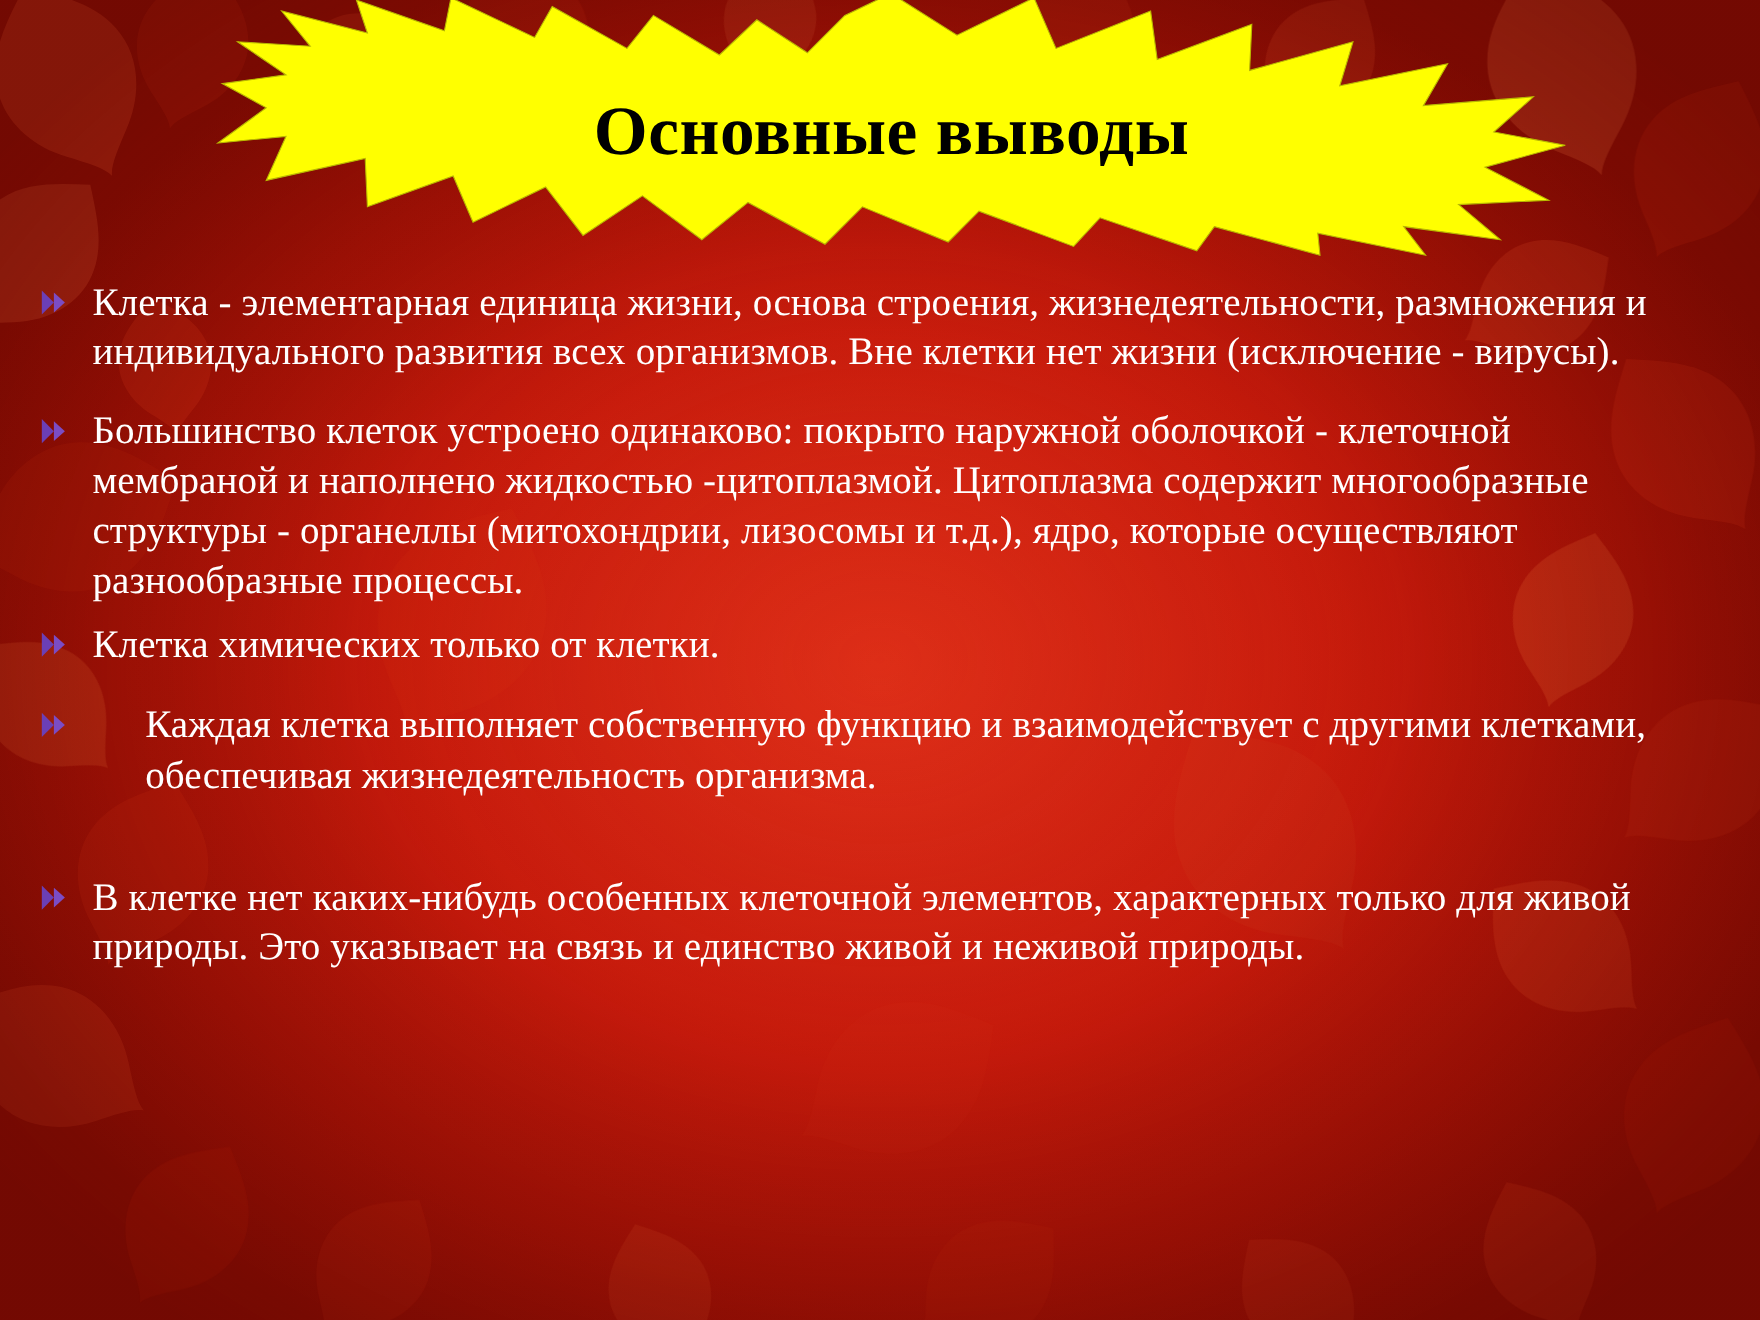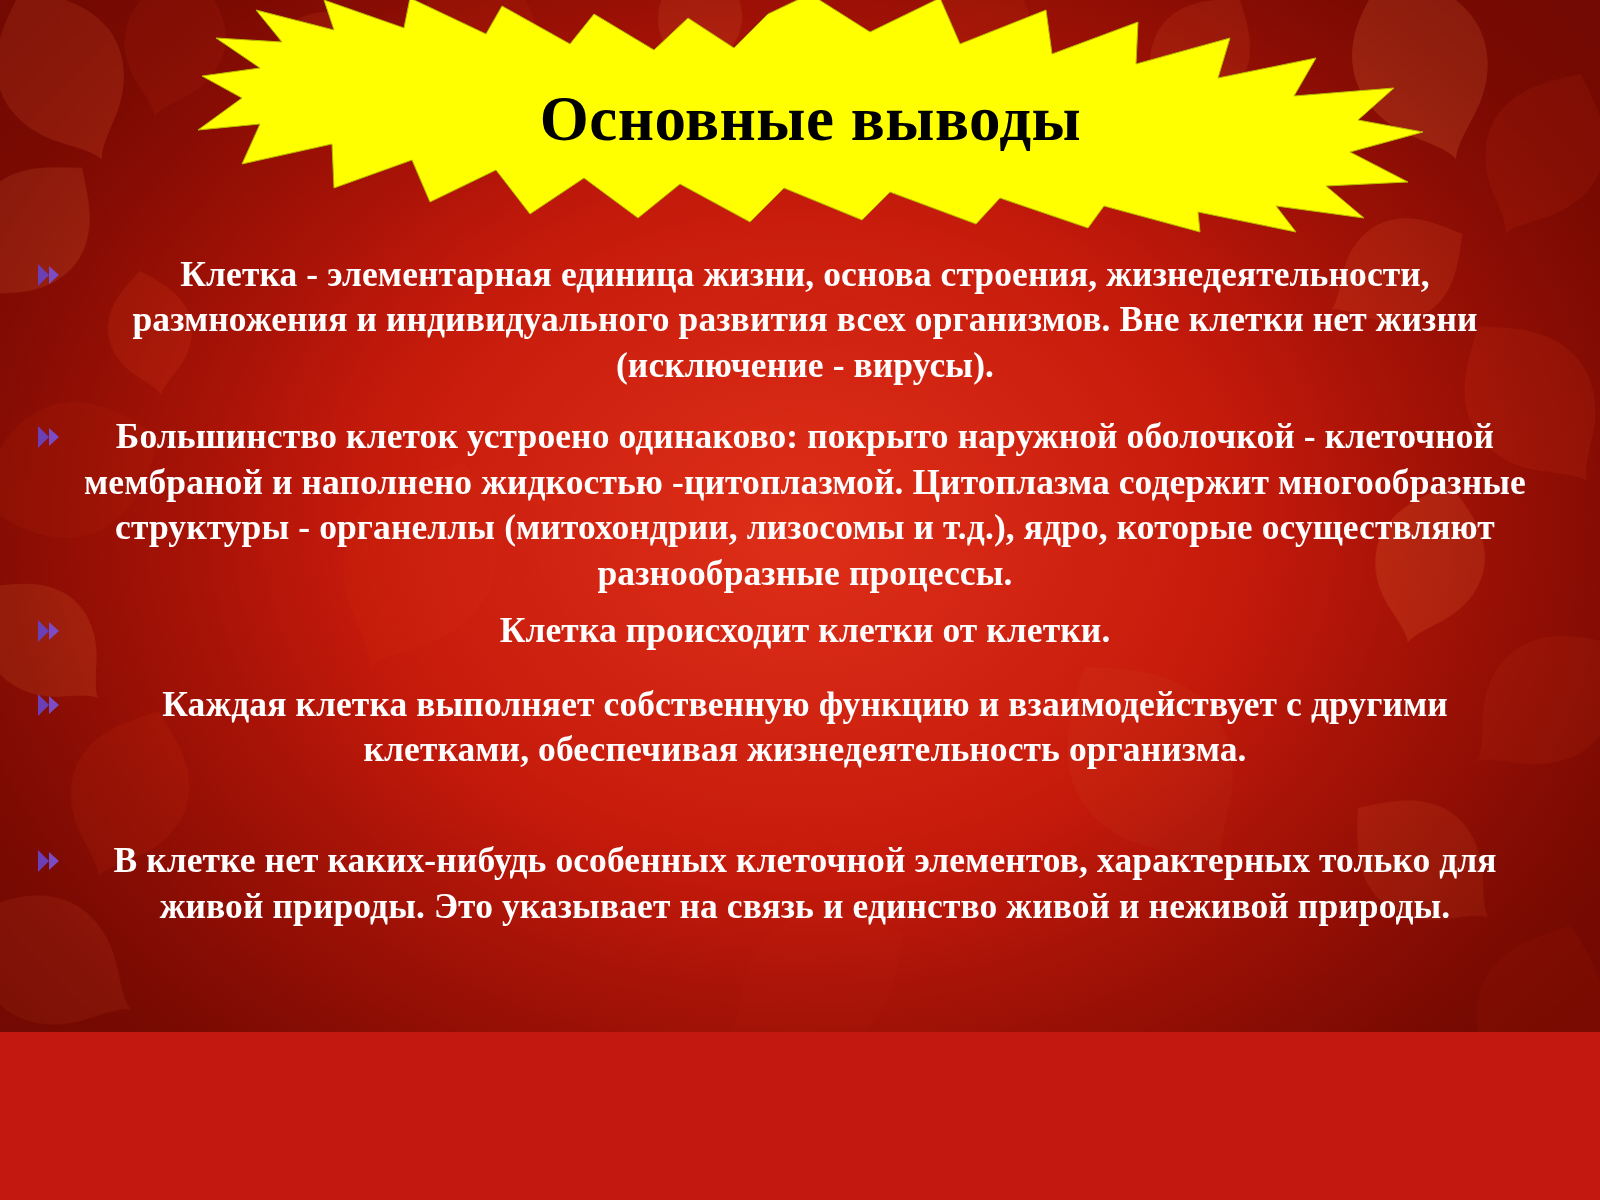--- a/index.html
+++ b/index.html
@@ -14,21 +14,21 @@
     font-family: "Liberation Serif", serif;
     background: #c2180f;
     position: relative;
   }
 
   
   .slide {
     position: absolute;
     inset: 0;
     width: 1600px;
-    height: 1032px;
+    height: 1200px;
     overflow: hidden;
     background:
       radial-gradient(ellipse 900px 700px at 50% 52%, #d8291a 0%, #c71b0d 45%, #a81206 78%, #8c0c03 100%);
   }
   .bg-leaves {
     position: absolute;
     inset: 0;
     pointer-events: none;
   }
   .bg-leaves svg { display: block; width: 1600px; height: 1200px; }
@@ -92,31 +92,31 @@
     padding-left: 10px;
     color: #7b4cc4;
     font-size: 30px;
     line-height: 1;
   }
   .bullet .marker svg { display: block; }
   .bullet .txt {
     flex: 1 1 auto;
     color: #ffffff;
     font-family: "Liberation Serif", serif;
-    font-weight: bold;
+    font-weight: normal;
     font-size: 35.5px;
     line-height: 1.28;
-    text-align: center;
+    text-align: left;
     letter-spacing: 0.1px;
   }
 
   .sp-1 { margin-bottom: 26px; }
   .sp-2 { margin-bottom: 12px; }
   .sp-3 { margin-bottom: 28px; }
-  .sp-4 { margin-bottom: 66px; }
+  .sp-4 { margin-bottom: 66px; gap: 48px; }
   .sp-5 { margin-bottom: 0; }
 </style>
 </head>
 <body>
 
 <div class="slide">
 
   <div class="bg-leaves">
     <svg viewBox="0 0 1600 1200" xmlns="http://www.w3.org/2000/svg" aria-hidden="true">
       <defs>
@@ -255,21 +255,21 @@
       <div class="txt">Большинство клеток устроено одинаково: покрыто наружной оболочкой - клеточной мембраной и наполнено жидкостью -цитоплазмой. Цитоплазма содержит многообразные структуры - органеллы (митохондрии, лизосомы и т.д.), ядро, которые осуществляют разнообразные процессы.</div>
     </div>
 
     <div class="bullet sp-3">
       <div class="marker">
         <svg width="30" height="26" viewBox="0 0 30 26" xmlns="http://www.w3.org/2000/svg" aria-hidden="true">
           <path d="M2,2 L2,24 L13,13 Z" fill="#6b3fb5"></path>
           <path d="M13,4 L13,22 L23,13 Z" fill="#7b4cc4"></path>
         </svg>
       </div>
-      <div class="txt">Клетка происходит клетки от клетки.</div>
+      <div class="txt">Клетка химических только от клетки.</div>
     </div>
 
     <div class="bullet sp-4">
       <div class="marker">
         <svg width="30" height="26" viewBox="0 0 30 26" xmlns="http://www.w3.org/2000/svg" aria-hidden="true">
           <path d="M2,2 L2,24 L13,13 Z" fill="#6b3fb5"></path>
           <path d="M13,4 L13,22 L23,13 Z" fill="#7b4cc4"></path>
         </svg>
       </div>
       <div class="txt">Каждая клетка выполняет собственную функцию и взаимодействует с другими клетками, обеспечивая жизнедеятельность организма.</div>

